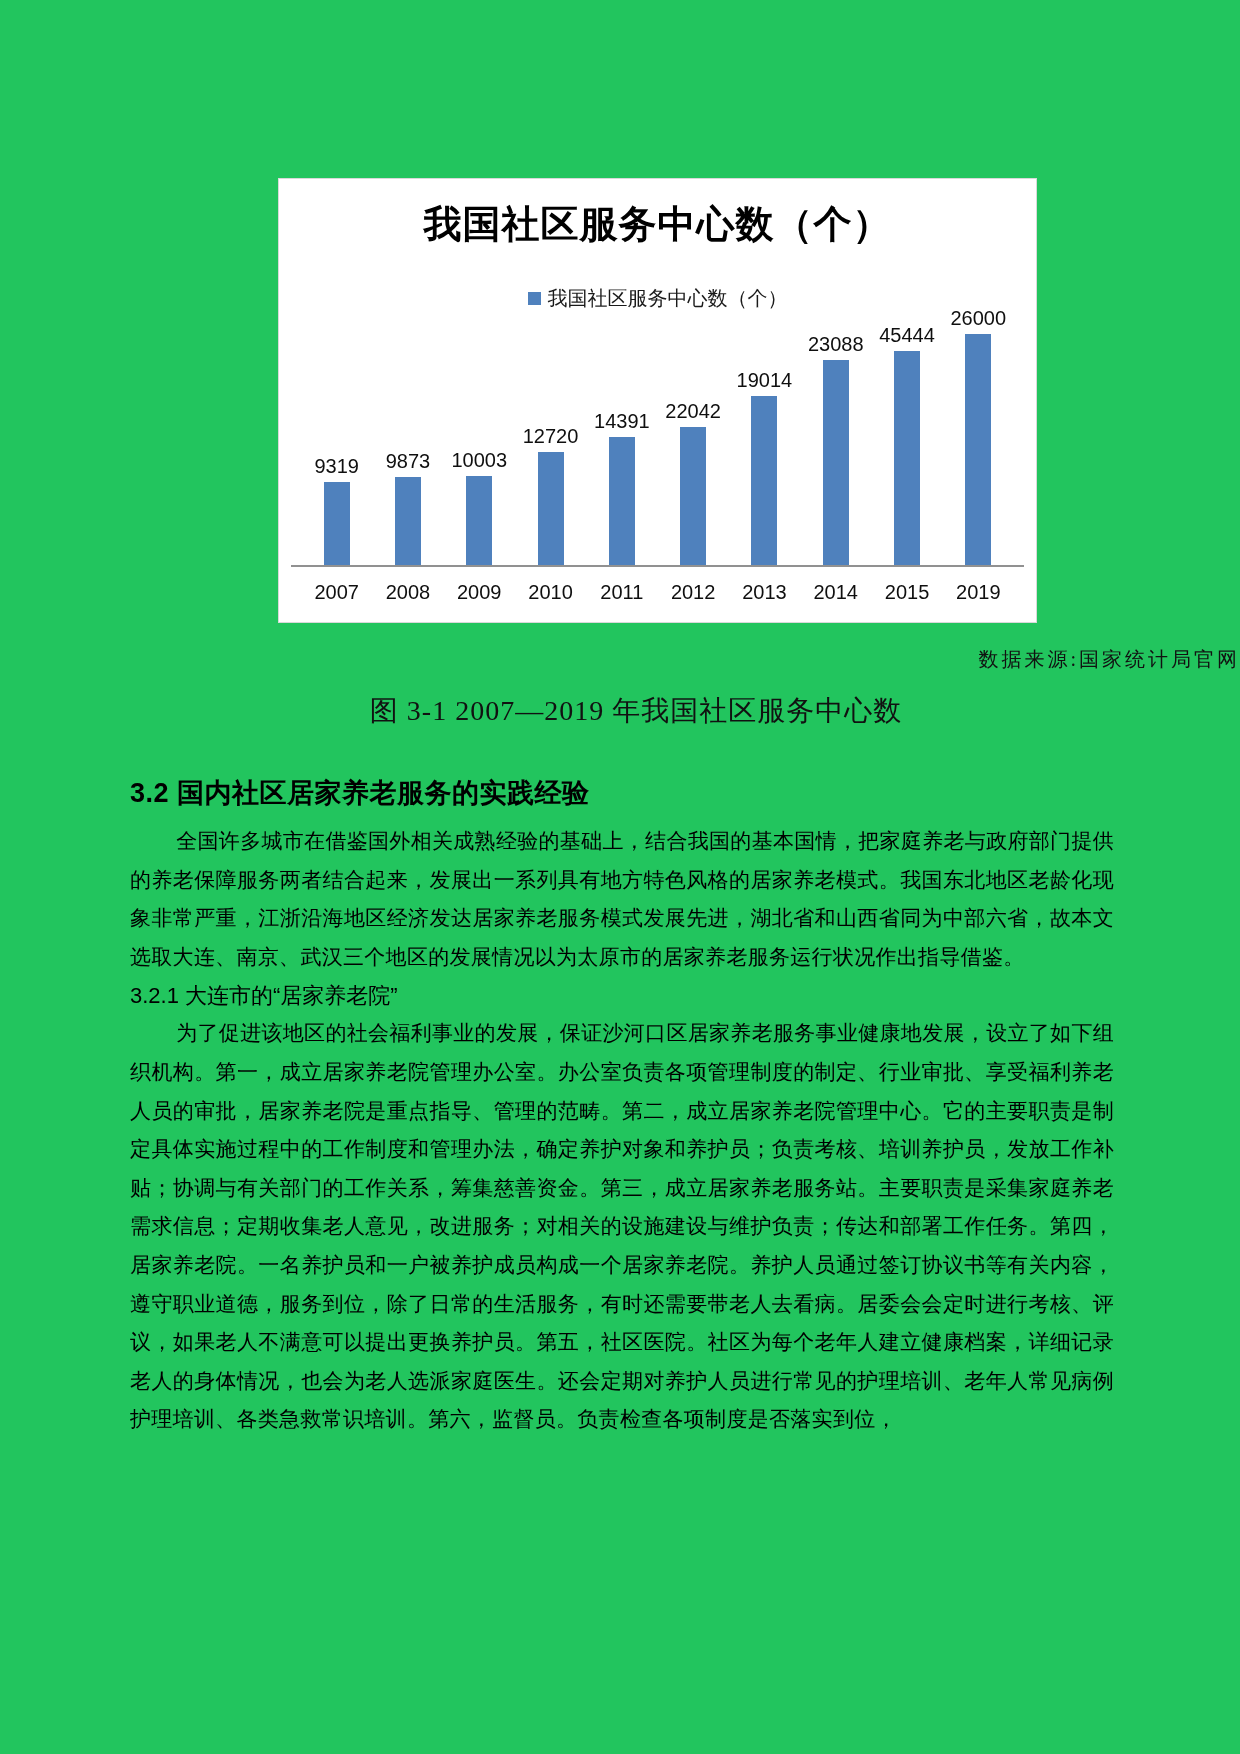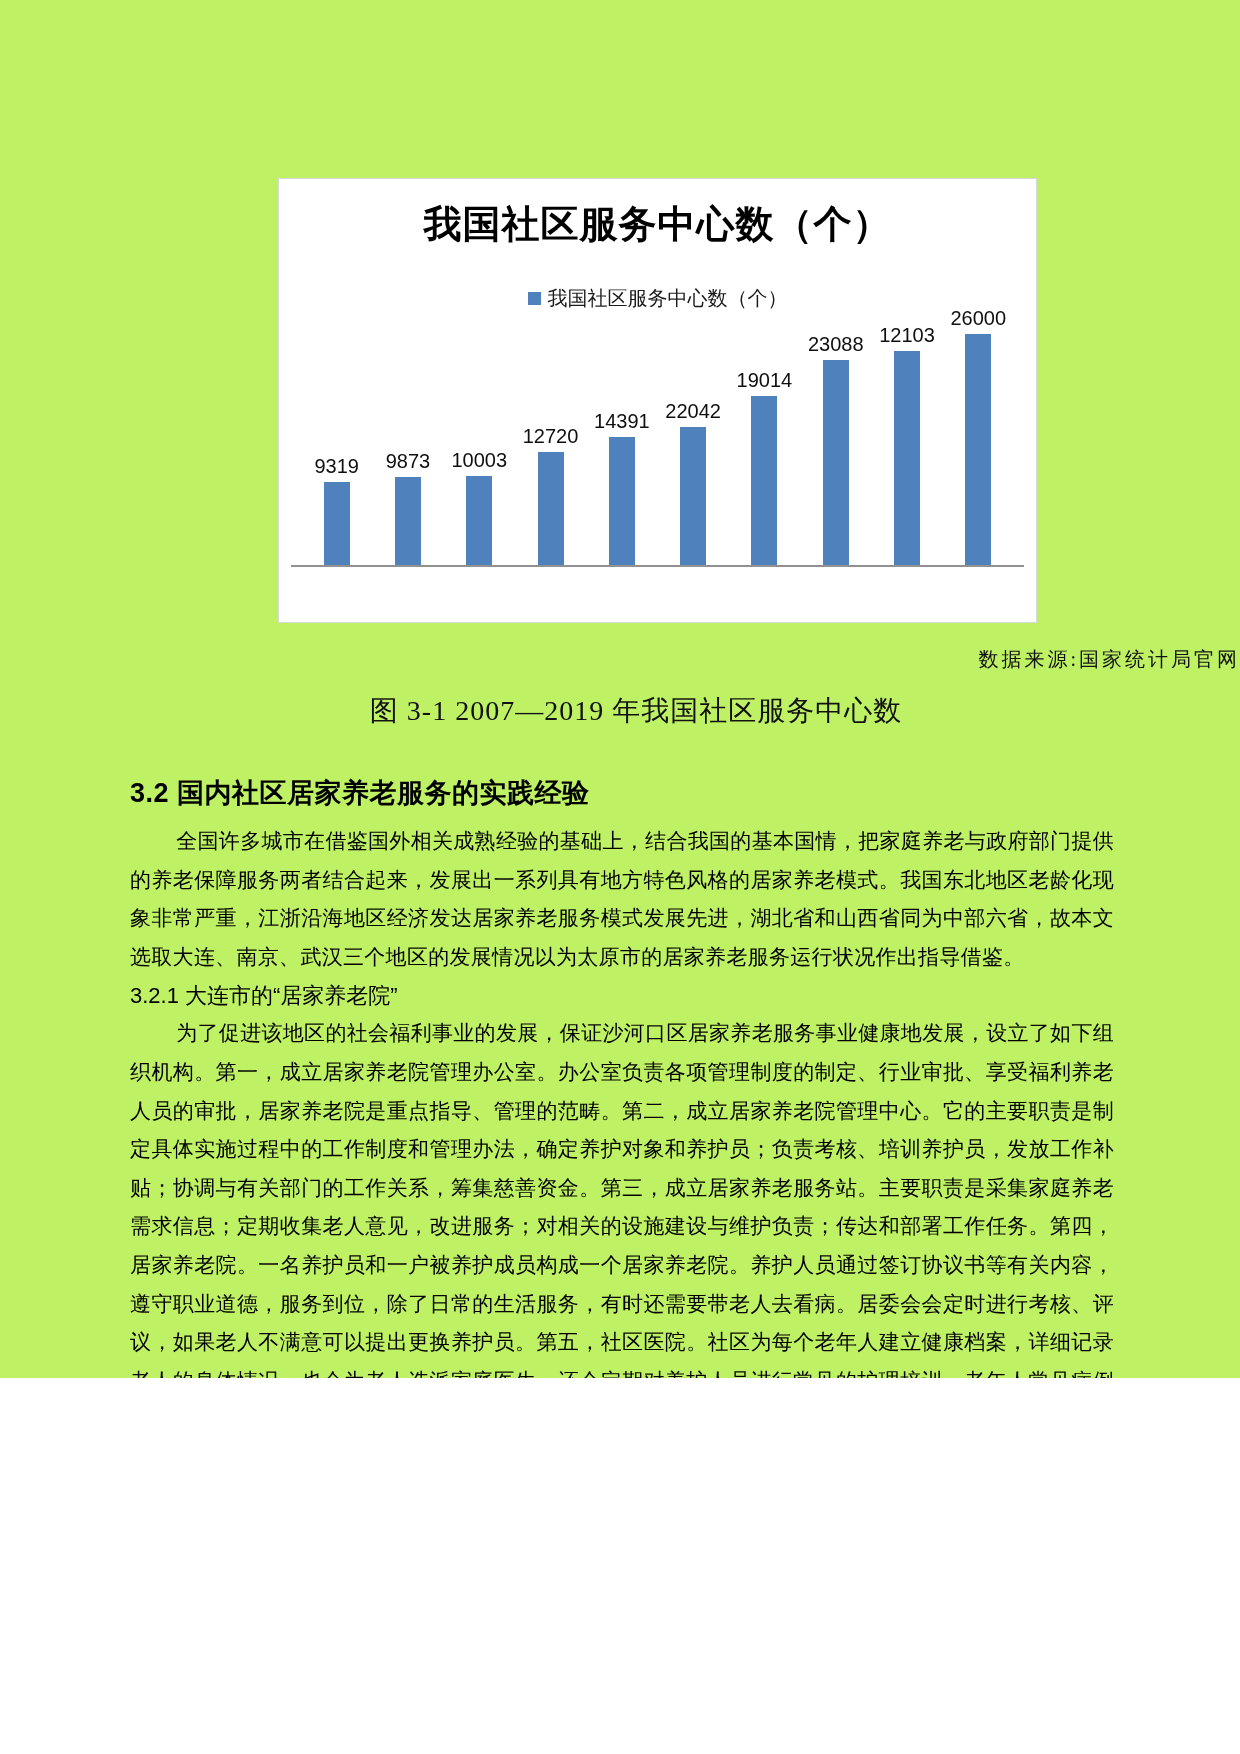--- a/index.html
+++ b/index.html
@@ -1,19 +1,19 @@
 <!DOCTYPE html>
 <html><head>
 <meta charset="utf-8">
 <style>
   * { margin:0; padding:0; box-sizing:border-box; }
   html,body { background:#ffffff; }
   body { width:1240px; height:1754px; }
   .page {
-    position:relative; width:1240px; height:1378px; background:#bef264;
+    position:relative; width:1240px; height:1754px; background:#22c55e;
     color:#000; font-family:"Liberation Serif","DejaVu Serif",serif;
     overflow:hidden;
   }
 
   
   .chart-box {
     position:absolute; left:278px; top:178px; width:759px; height:445px;
     background:#fff; border:1px solid #d9d9d9;
     font-family:"Liberation Sans","DejaVu Sans",sans-serif;
   }
@@ -103,29 +103,41 @@
           </div>
           <div class="col">
             <div class="bar-value">19014</div>
             <div class="bar" style="height: 169px; background: rgb(79, 129, 189);"></div>
           </div>
           <div class="col">
             <div class="bar-value">23088</div>
             <div class="bar" style="height: 205px; background: rgb(79, 129, 189);"></div>
           </div>
           <div class="col">
-            <div class="bar-value">12103</div>
+            <div class="bar-value">45444</div>
             <div class="bar" style="height: 214px; background: rgb(79, 129, 189);"></div>
           </div>
           <div class="col">
             <div class="bar-value">26000</div>
             <div class="bar" style="height: 231px; background: rgb(79, 129, 189);"></div>
           </div>
         </div>
       <div class="axis" style="background: rgb(145, 145, 145);"></div>
+      <div class="xlabels" id="xlabels">
+          <div class="xlabel">2007</div>
+          <div class="xlabel">2008</div>
+          <div class="xlabel">2009</div>
+          <div class="xlabel">2010</div>
+          <div class="xlabel">2011</div>
+          <div class="xlabel">2012</div>
+          <div class="xlabel">2013</div>
+          <div class="xlabel">2014</div>
+          <div class="xlabel">2015</div>
+          <div class="xlabel">2019</div>
+        </div>
     </div>
 
     <div class="source-note">数据来源:国家统计局官网</div>
     <figcaption class="fig-caption">图 3-1 2007—2019 年我国社区服务中心数</figcaption>
   </figure>
 
   <section class="content">
     <h2 class="sec-h2">3.2 国内社区居家养老服务的实践经验</h2>
     <p class="para">全国许多城市在借鉴国外相关成熟经验的基础上，结合我国的基本国情，把家庭养老与政府部门提供的养老保障服务两者结合起来，发展出一系列具有地方特色风格的居家养老模式。我国东北地区老龄化现象非常严重，江浙沿海地区经济发达居家养老服务模式发展先进，湖北省和山西省同为中部六省，故本文选取大连、南京、武汉三个地区的发展情况以为太原市的居家养老服务运行状况作出指导借鉴。</p>
     <h3 class="sec-h3">3.2.1 大连市的“居家养老院”</h3>

